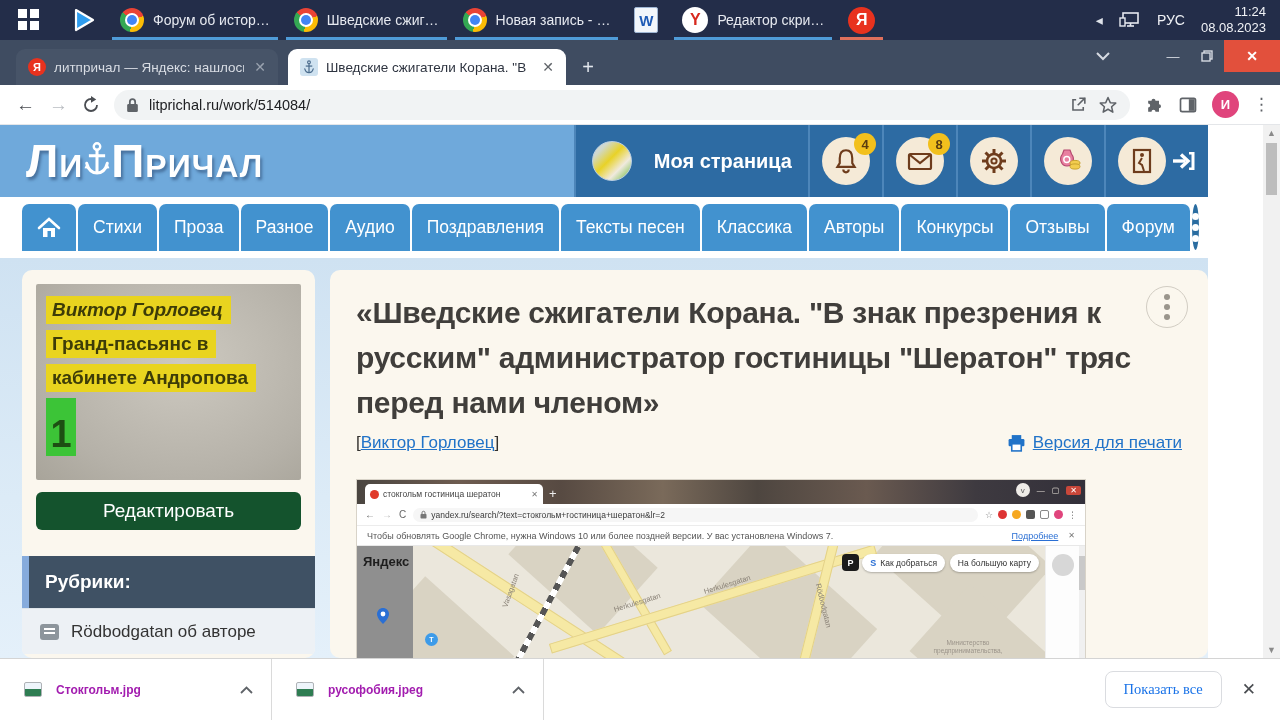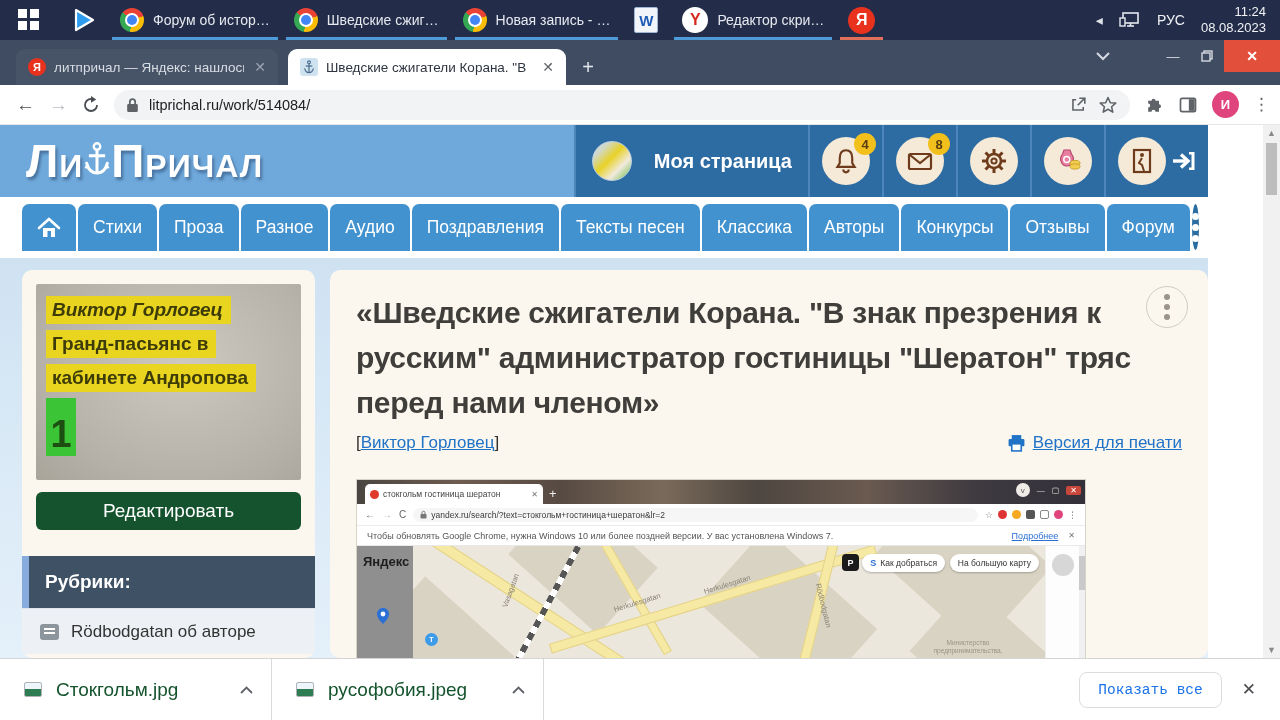--- a/index.html
+++ b/index.html
@@ -162,24 +162,24 @@
   .ministry { position:absolute; right:34px; bottom:8px; width:86px; font-size:6.5px; line-height:1.3; color:#9b948a; text-align:center; }
   .shot-right { width:34px; background:#fdfdfd; border-left:1px solid #eee; display:flex; justify-content:center; padding-top:8px; }
   .shot-avatar { width:22px; height:22px; border-radius:50%; background:#d7d7d7; }
   .shot-scroll { width:6px; background:#f0f0f0; }
   .shot-scroll span { display:block; width:6px; height:34px; background:#c9c9c9; margin-top:10px; }
 
   
   .downloads { height:62px; background:#fff; border-top:1px solid #d4d4d4; display:flex; align-items:stretch; flex:0 0 auto; }
   .dl-item { width:272px; display:flex; align-items:center; gap:14px; padding:0 18px 0 24px; border-right:1px solid #dadada; }
   .dl-thumb { width:18px; height:15px; border:1px solid #aeb2b6; background:linear-gradient(180deg,#eef5fb 0 45%, #2e7d52 45% 100%); border-radius:2px; flex:0 0 auto; }
-  .dl-name { flex:1; font-size:19px; color:#14532d; white-space:nowrap; overflow:hidden; }
+  .dl-name { flex:1; font-size:12px; color:#a21caf; white-space:nowrap; overflow:hidden;font-weight:bold; }
   .dl-spacer { flex:1; }
   .dl-showall { align-self:center; border:1px solid #dadce0; border-radius:8px; background:#fff; color:#1a73e8; font-size:14.5px;
-    font-family:Liberation Mono, monospace; padding:9px 18px; }
+    font-family:Liberation Serif, serif; padding:9px 18px; }
   .dl-close { align-self:center; margin:0 24px 0 20px; font-size:17px; color:#494c50; }
 </style>
 </head>
 <body>
 
 <div class="screen">
 
   <div class="taskbar">
     <div class="tb-btn">
       <span class="start-grid">

